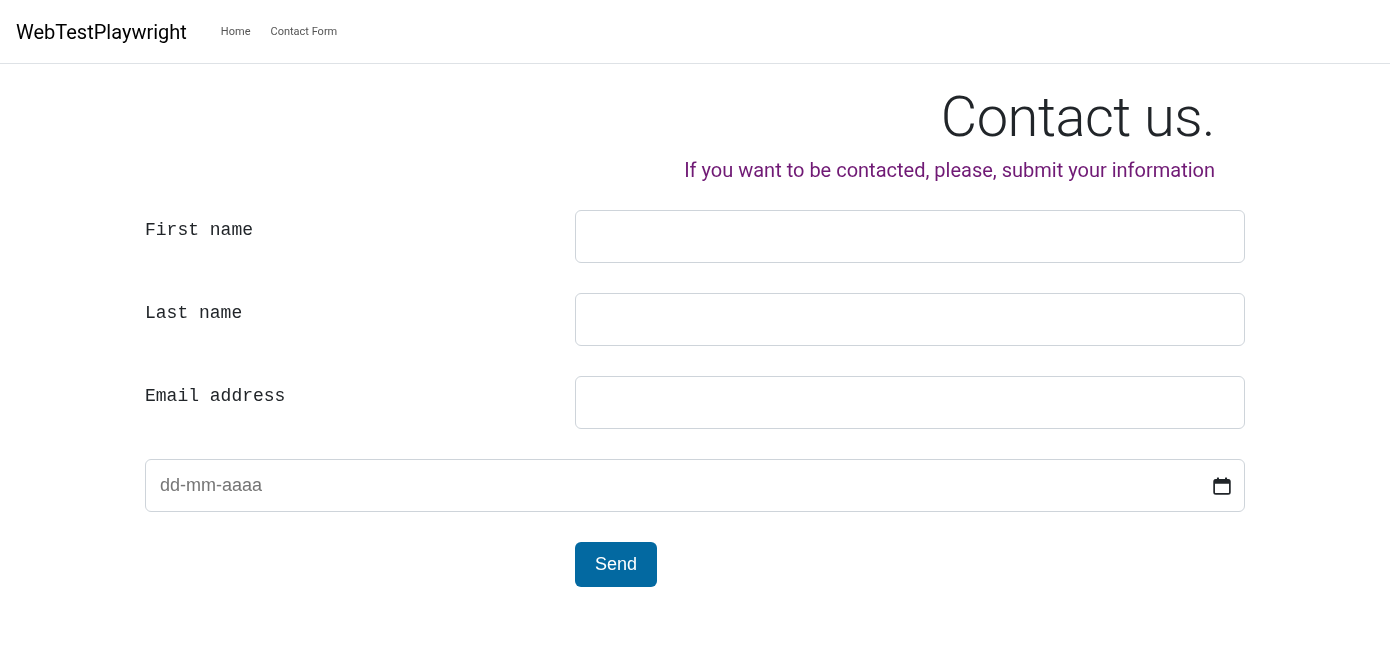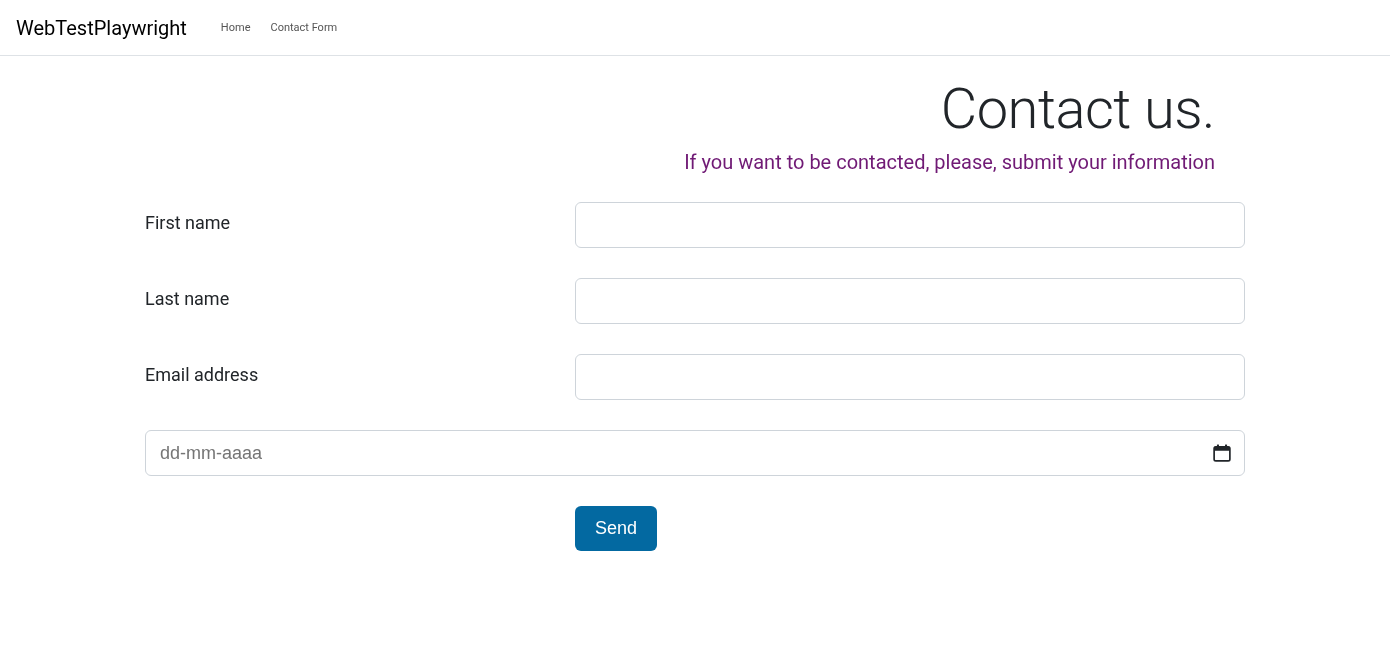--- a/index.html
+++ b/index.html
@@ -11,21 +11,21 @@
       font-family: -apple-system, BlinkMacSystemFont, "Segoe UI", Roboto, "Helvetica Neue", Arial, sans-serif;
       color: #212529;
       background: #fff;
       width: 1390px;
     }
     .navbar {
       display: flex;
       align-items: center;
       padding: 8px 16px;
       border-bottom: 1px solid #dee2e6;
-      height: 56px;
+      height: 64px;
     }
     .navbar-brand {
       font-size: 20px;
       color: #000;
       text-decoration: none;
       margin-right: 24px;
       padding: 4px 0;
     }
     .nav-link {
       font-size: 11px;
@@ -59,27 +59,28 @@
     .form-row {
       display: flex;
       align-items: flex-start;
       margin-bottom: 30px;
     }
     .form-label {
       width: 430px;
       padding-top: 10px;
       font-size: 18px;
       color: #212529;
+      font-family: Liberation Mono, monospace;
     }
     .form-control-wrap {
       flex: 1;
     }
     .form-control {
       width: 100%;
-      height: 46px;
+      height: 53px;
       padding: 10px 14px;
       font-size: 18px;
       border: 1px solid #ced4da;
       border-radius: 6px;
       background: #fff;
       color: #495057;
     }
     .date-input {
       position: relative;
       display: flex;

